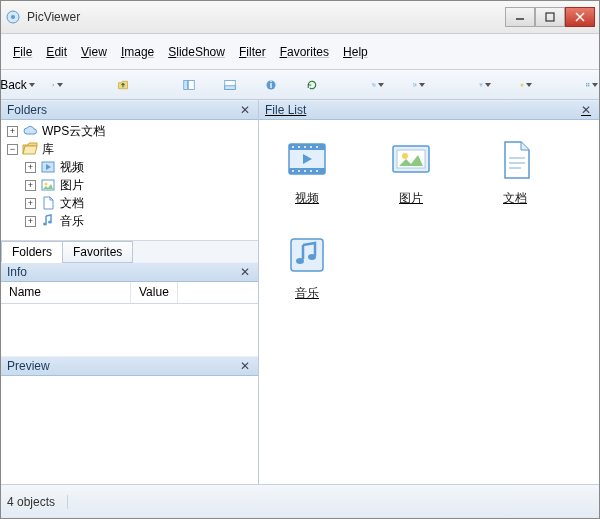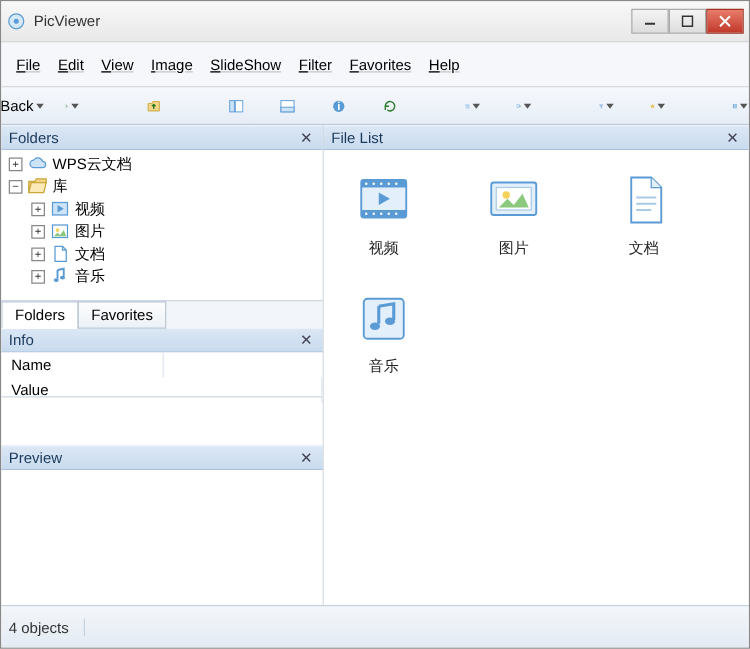--- a/index.html
+++ b/index.html
@@ -25,25 +25,25 @@
 .closex { width: 14px; height: 14px; display: flex; align-items: center; justify-content: center; color: #445; cursor: default; font-size: 12px; }
 .tree { flex: 0 0 120px; background: #fff; overflow: hidden; padding: 2px 0; }
 .treenode { display: flex; align-items: center; height: 18px; padding-left: 6px; gap: 4px; }
 .treenode .spc { display: inline-block; width: 14px; }
 .expander { width: 11px; height: 11px; border: 1px solid #888; display: inline-flex; align-items: center; justify-content: center; font-size: 9px; line-height: 1; color: #333; background: #fff; }
 .treenode .ticon { width: 16px; height: 16px; }
 .tabstrip { height: 22px; display: flex; align-items: flex-end; background: #f2f5f9; border-top: 1px solid #d0d8e2; }
 .tab { padding: 3px 10px; border: 1px solid #bcc8d6; background: linear-gradient(#fdfdfd,#ecf1f7); margin-right: -1px; position: relative; top: 1px; }
 .tab.active { background: #fff; border-bottom-color: #fff; }
 .info-table { flex: 0 0 74px; background: #fff; }
-.info-head { display: flex; height: 36px; border-bottom: 1px solid #d0d8e2; flex-direction: column; }
+.info-head { display: flex; height: 22px; border-bottom: 1px solid #d0d8e2; }
 .info-head div { padding: 3px 8px; border-right: 1px solid #e0e6ee; }
 .info-head .col1 { width: 130px; }
 .preview { flex: 1; background: #fff; }
-.rightcol { flex: 1; display: flex; flex-direction: column; min-width: 0; }
+.rightcol { flex: 1; display: flex; flex-direction: column; min-width: 0; text-decoration: underline; }
 .filegrid { flex: 1; background: #fff; padding: 16px 12px; display: flex; flex-wrap: wrap; align-content: flex-start; gap: 24px 32px; }
 .fileitem { width: 72px; display: flex; flex-direction: column; align-items: center; gap: 6px; }
 .fileitem .ficon { width: 48px; height: 48px; }
 .fileitem .flabel { font-size: 12px; color: #222; text-align: center; }
 .statusbar { height: 34px; background: linear-gradient(#f3f6fa,#e4ebf3); border-top: 1px solid #c6d1de; display: flex; align-items: center; padding: 0 6px; font-size: 11px; color: #333; }
 .statusbar .cell { border-right: 1px solid #c6d1de; padding-right: 12px; margin-right: 8px; }
 </style>
 </head>
 <body>
 

